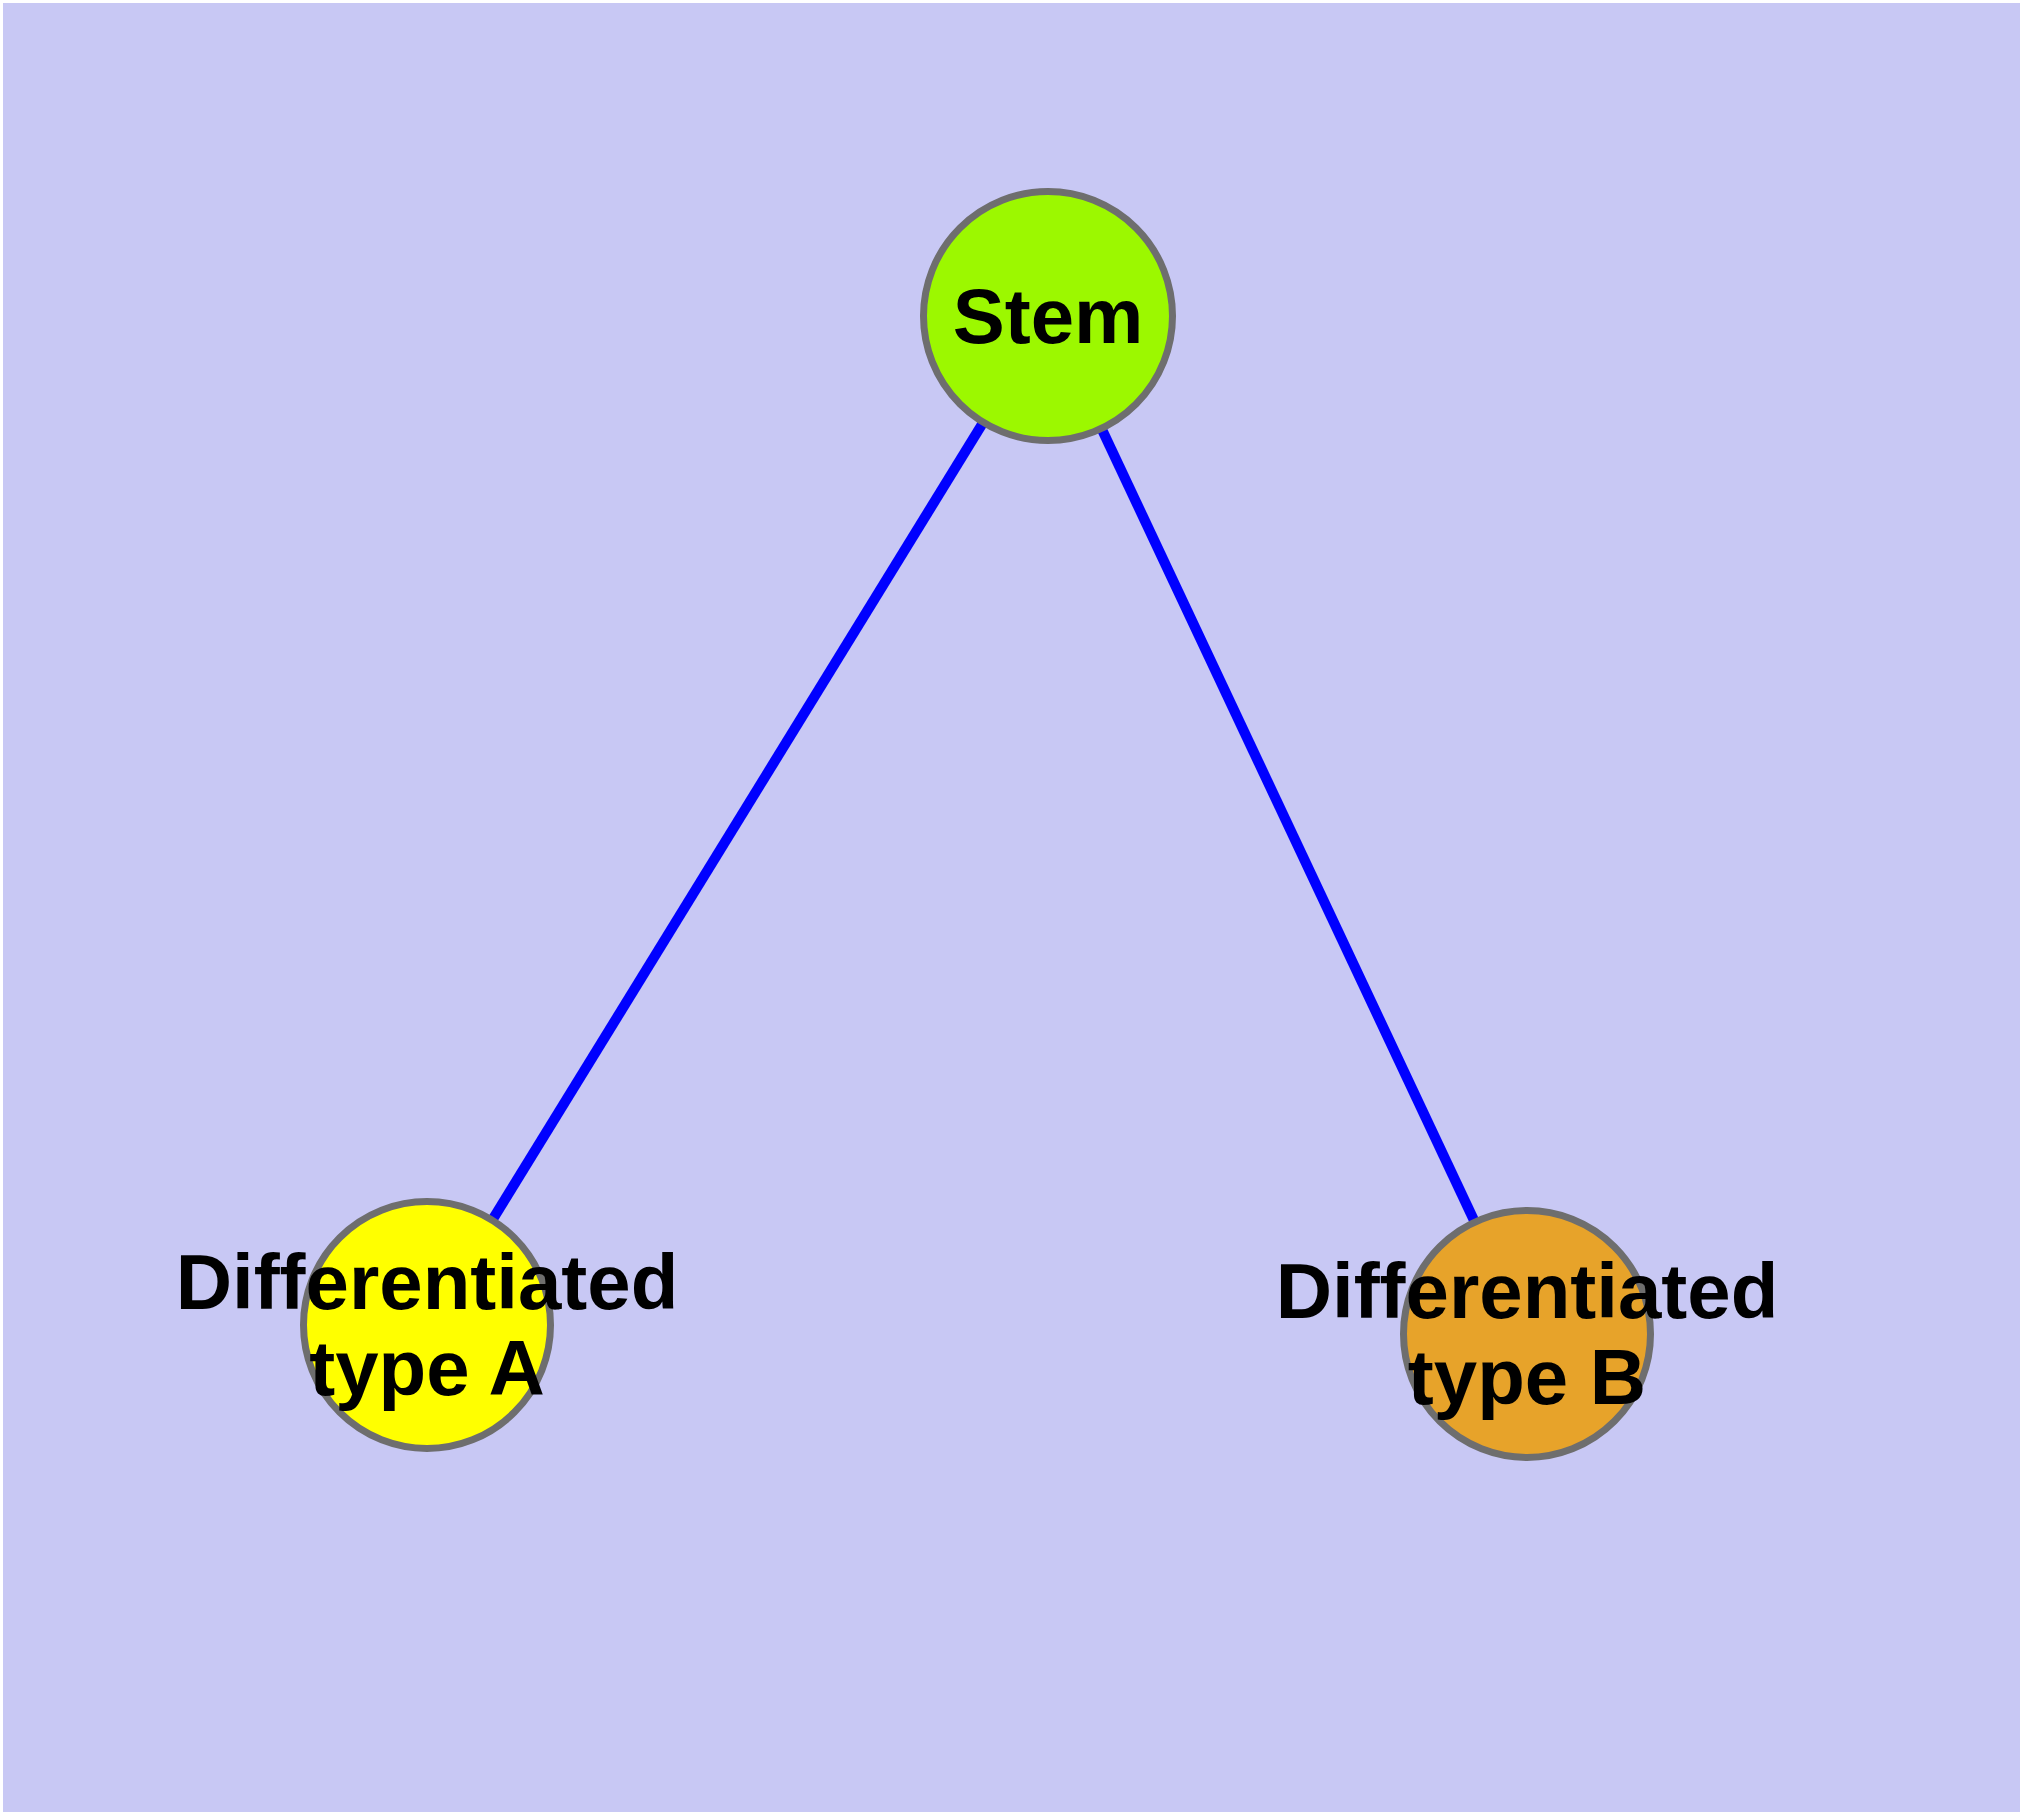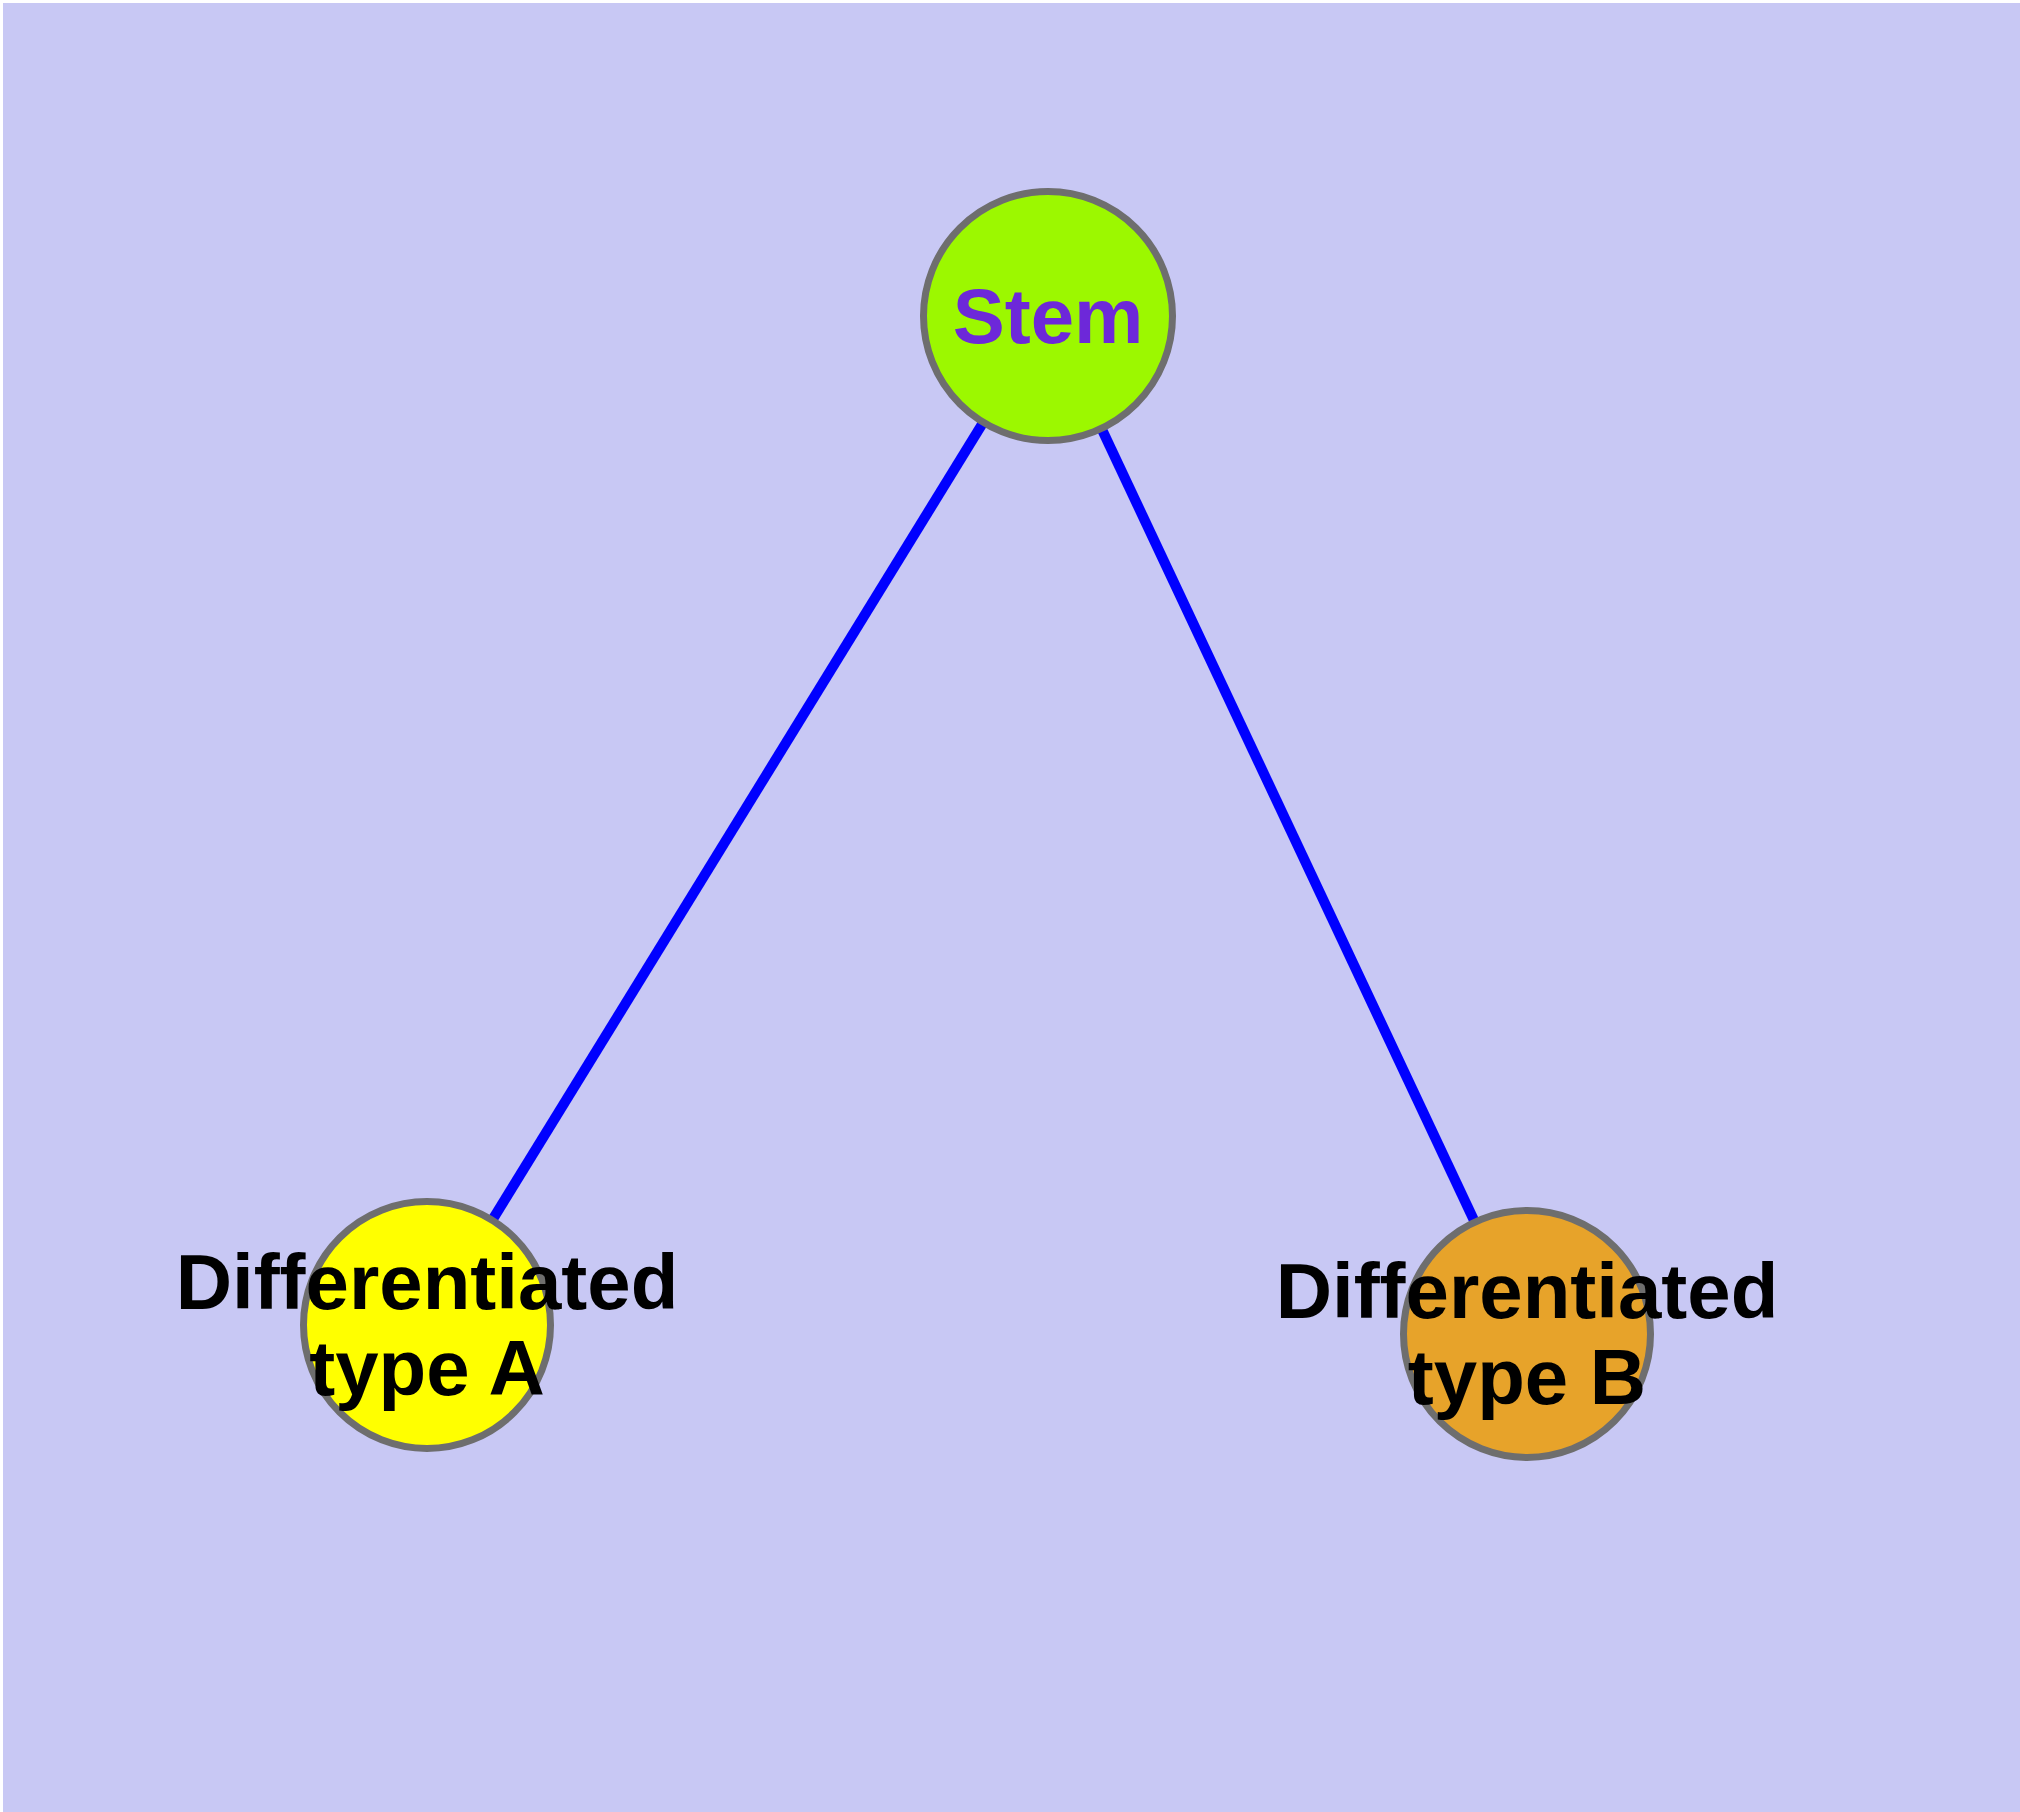--- a/index.html
+++ b/index.html
@@ -61,21 +61,21 @@
 <body>
 
 <div class="page">
   <div class="canvas" style="background: rgb(200, 200, 244);"></div>
   <svg class="edge-layer" viewBox="0 0 2384 2138" xmlns="http://www.w3.org/2000/svg">
       <line x1="1237" y1="373" x2="504" y2="1564" stroke="#0000ff" stroke-width="12"></line>
       <line x1="1237" y1="373" x2="1802" y2="1574" stroke="#0000ff" stroke-width="12"></line>
     </svg>
   <div class="node-layer">
       <div class="node" style="left: 920px; top: 188px; width: 256px; height: 256px; background: rgb(156, 248, 0); border-color: rgb(110, 110, 110);">
-        <div class="node-label" style="color: #6d28d9;">Stem</div>
+        <div class="node-label" style="color: #000000;">Stem</div>
       </div>
       <div class="node" style="left: 300px; top: 1198px; width: 254px; height: 254px; background: rgb(255, 255, 0); border-color: rgb(110, 110, 110);">
         <div class="node-label" style="color: rgb(0, 0, 0);">Differentiated
 type A</div>
       </div>
       <div class="node" style="left: 1400px; top: 1207px; width: 254px; height: 254px; background: rgb(231, 163, 42); border-color: rgb(110, 110, 110);">
         <div class="node-label" style="color: rgb(0, 0, 0);">Differentiated
 type B</div>
       </div>
     </div>

